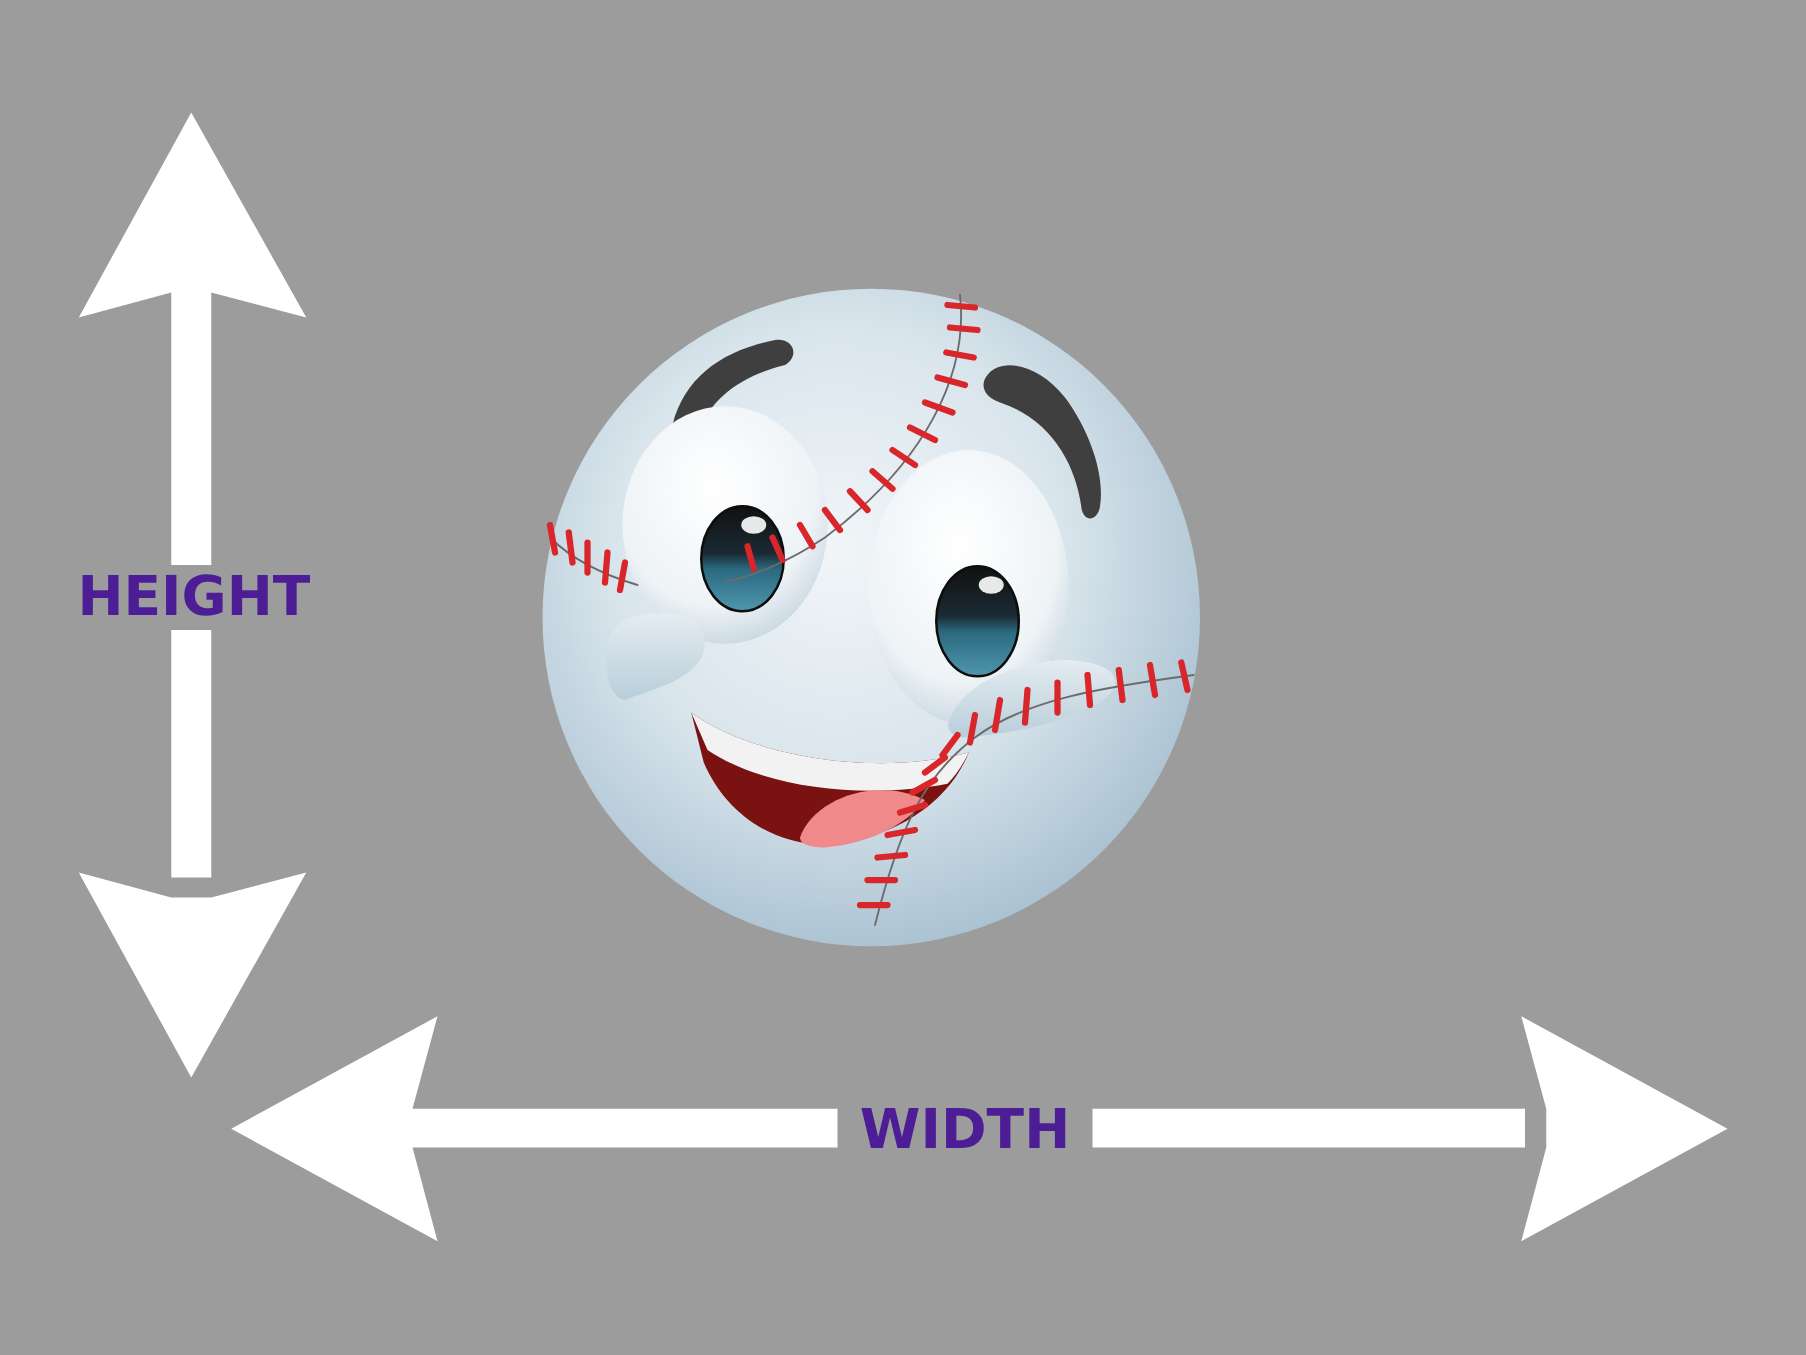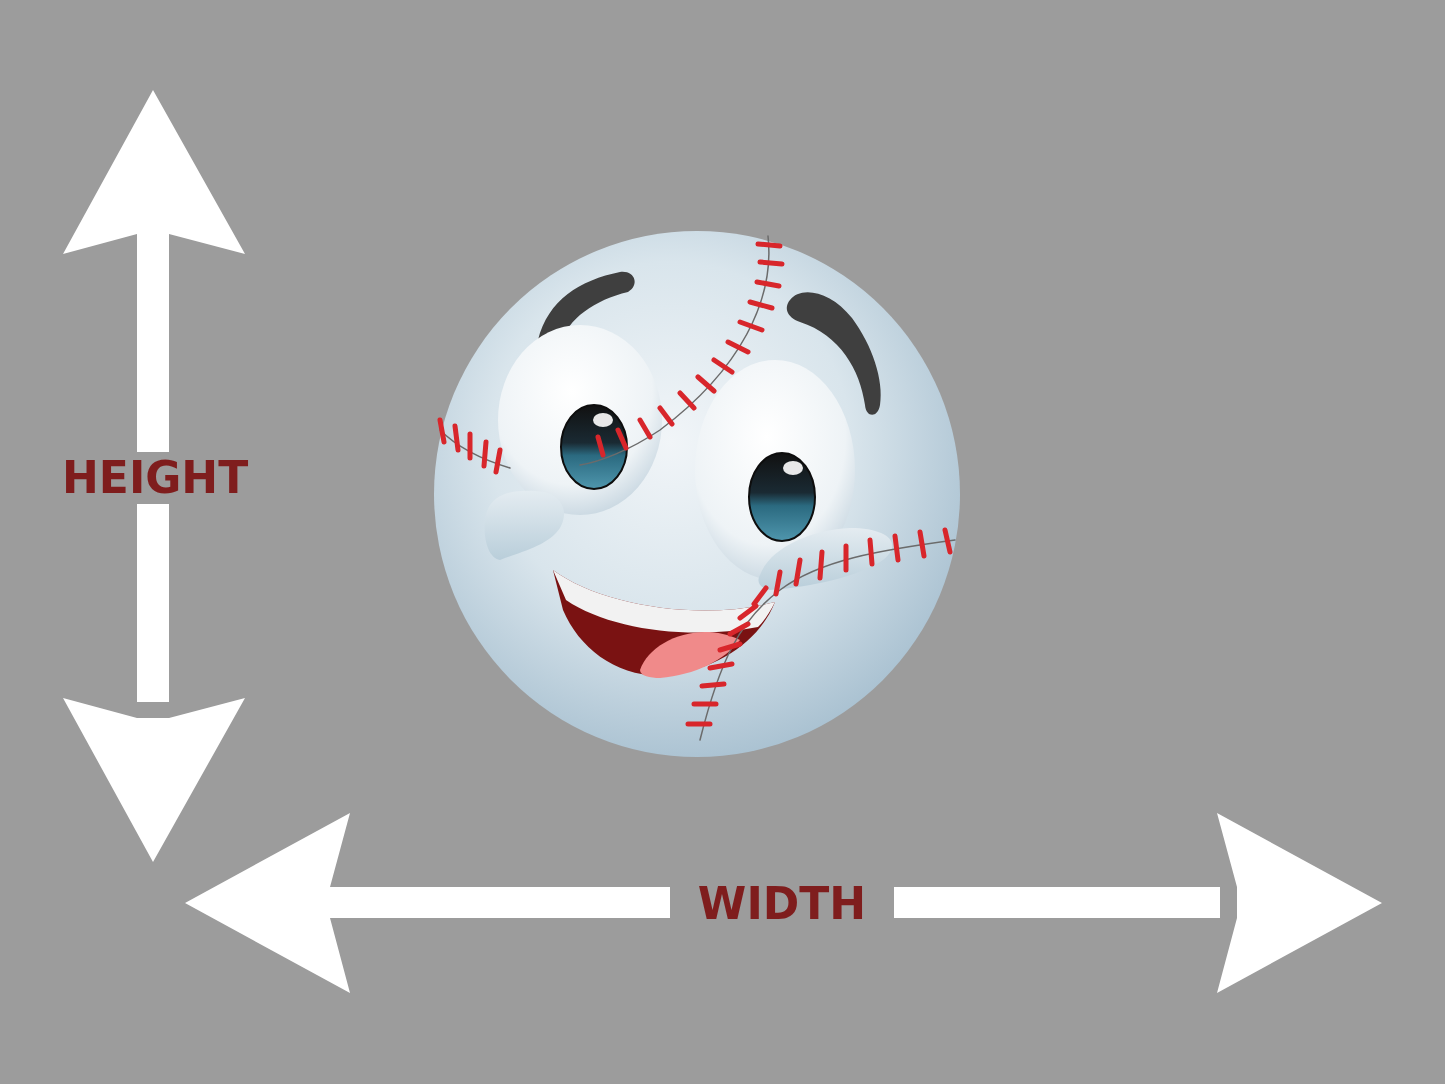--- a/index.html
+++ b/index.html
@@ -5,31 +5,31 @@
     html, body { margin: 0; padding: 0; }
     body {
       width: 1445px; height: 1084px; overflow: hidden;
       background: #9c9c9c;
       position: relative;
       font-family: "DejaVu Sans", sans-serif;
     }
     .canvas { position: absolute; left: 0; top: 0; width: 1445px; height: 1084px; }
     .label {
       position: absolute;
-      color: #7f1d1d;
+      color: #4c1d95;
       font-family: "DejaVu Sans", sans-serif;
       font-weight: bold;
       font-size: 44px;
       letter-spacing: 0px;
       background: #9c9c9c;
       line-height: 1;
       text-align: center;
     }
     .label-height { left: 62px; top: 452px; width: 186px; padding: 4px 0; }
-    .label-width { left: 670px; top: 878px; width: 224px; padding: 4px 0; }
+    .label-width { left: 670px; top: 878px; width: 204px; padding: 4px 0; }
   </style>
 </head>
 <body>
 
 <svg class="canvas" viewBox="0 0 1445 1084" xmlns="http://www.w3.org/2000/svg">
   <defs>
     <radialGradient id="ballGrad" cx="45%" cy="40%" r="62%">
       <stop offset="0%" stop-color="#f1f5f8"></stop>
       <stop offset="55%" stop-color="#d9e5ec"></stop>
       <stop offset="100%" stop-color="#a9c1d1"></stop>

